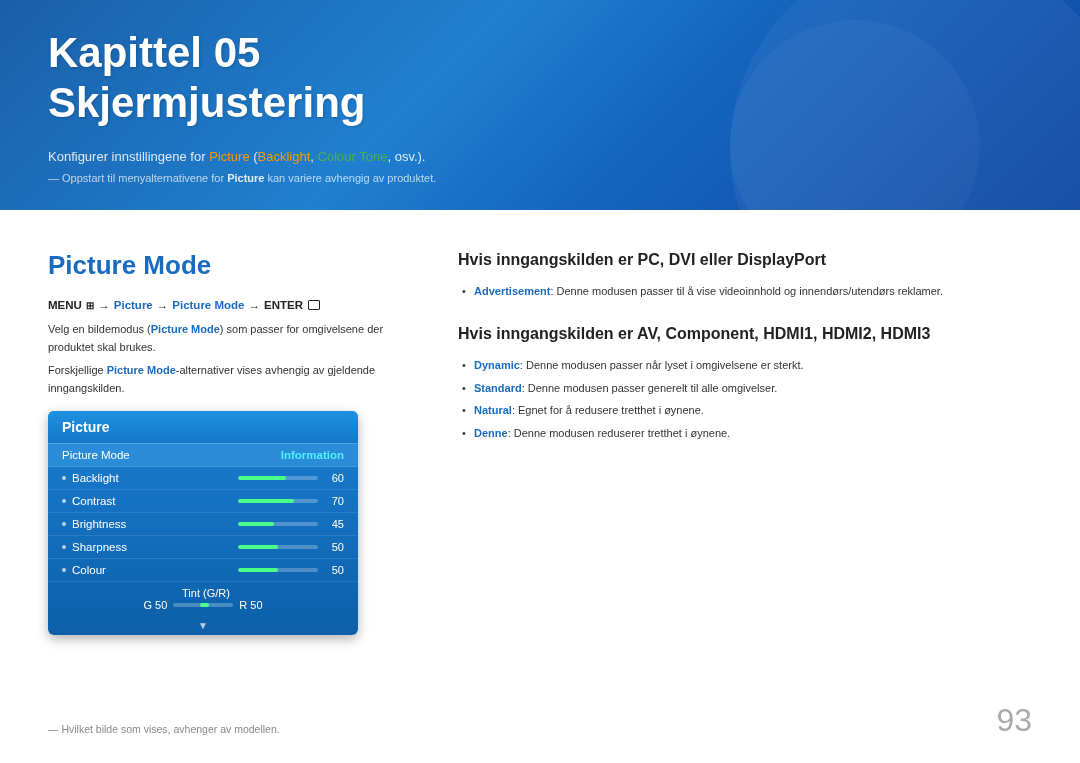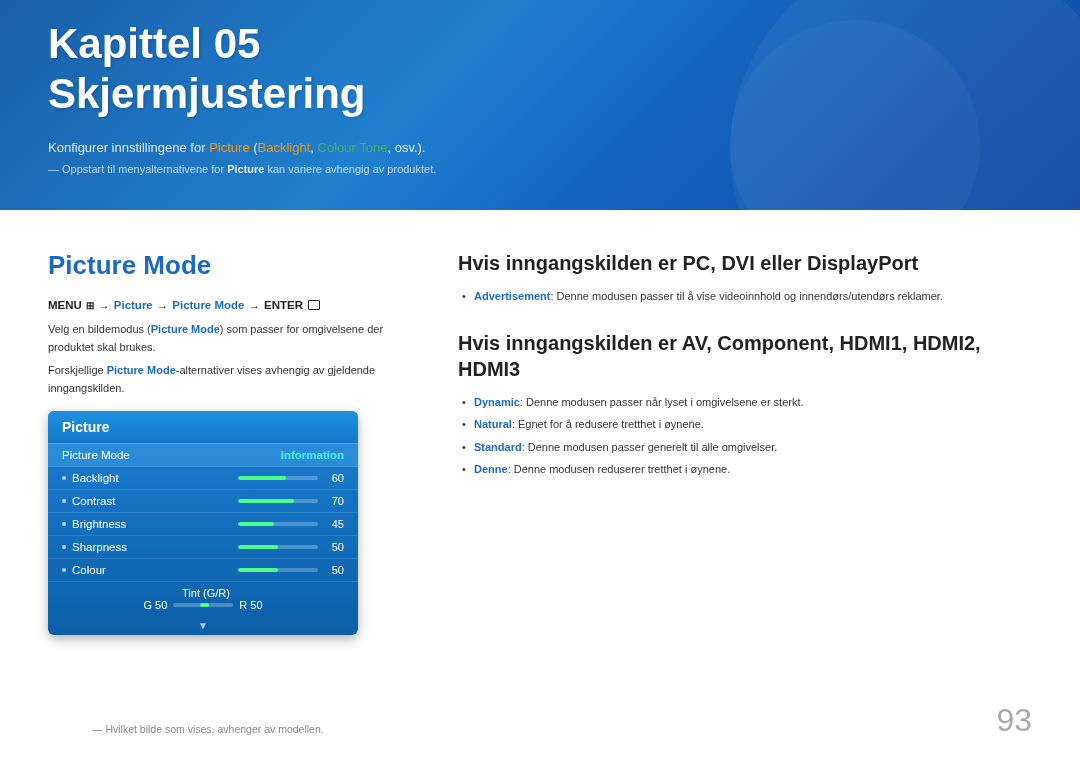--- a/index.html
+++ b/index.html
@@ -37,21 +37,21 @@
       position: absolute;
       right: 100px;
       top: 20px;
       width: 250px;
       height: 250px;
       border-radius: 50%;
       background: rgba(255,255,255,0.04);
     }
 
     .header-content {
-      padding: 19px 48px 0 48px;
+      padding: 28px 48px 0 48px;
     }
 
     .chapter-title {
       font-size: 42px;
       font-weight: 700;
       color: #fff;
       line-height: 1.2;
       text-shadow: 1px 1px 3px rgba(0,0,0,0.2);
     }
 
@@ -270,21 +270,21 @@
       color: rgba(255,255,255,0.7);
       font-size: 10px;
     }
 
     
     .right-column {
       flex: 1;
     }
 
     .subsection-title {
-      font-size: 20px;
+      font-size: 16px;
       font-weight: 700;
       color: #222;
       margin-bottom: 12px;
       line-height: 1.3;
     }
 
     .bullet-list {
       list-style: none;
       margin-bottom: 24px;
       padding-left: 2px;
@@ -311,21 +311,20 @@
       font-weight: bold;
     }
 
     
     .footer-note {
       position: absolute;
       bottom: 28px;
       left: 48px;
       font-size: 10.5px;
       color: #888;
-      margin-left: 44px;
     }
 
     
     .page-number {
       position: absolute;
       bottom: 24px;
       right: 48px;
       font-size: 32px;
       font-weight: 300;
       color: #aaa;
@@ -487,24 +486,24 @@
         <span class="term">Advertisement</span><span>: Denne modusen passer til å vise videoinnhold og innendørs/utendørs reklamer.</span>
       </li>
     </ul>
 
     <h3 class="subsection-title">Hvis inngangskilden er AV, Component, HDMI1, HDMI2, HDMI3</h3>
     <ul class="bullet-list">
       <li>
         <span class="term">Dynamic</span><span>: Denne modusen passer når lyset i omgivelsene er sterkt.</span>
       </li>
       <li>
-        <span class="term">Natural</span><span>: Egnet for å redusere tretthet i øynene.</span>
+        <span class="term">Standard</span><span>: Denne modusen passer generelt til alle omgivelser.</span>
       </li>
       <li>
-        <span class="term">Standard</span><span>: Denne modusen passer generelt til alle omgivelser.</span>
+        <span class="term">Natural</span><span>: Egnet for å redusere tretthet i øynene.</span>
       </li>
       <li>
         <span class="term">Denne</span><span>: Denne modusen reduserer tretthet i øynene.</span>
       </li>
     </ul>
   </div>
 
 </div>
 
 <div class="footer-note">― Hvilket bilde som vises, avhenger av modellen.</div>

